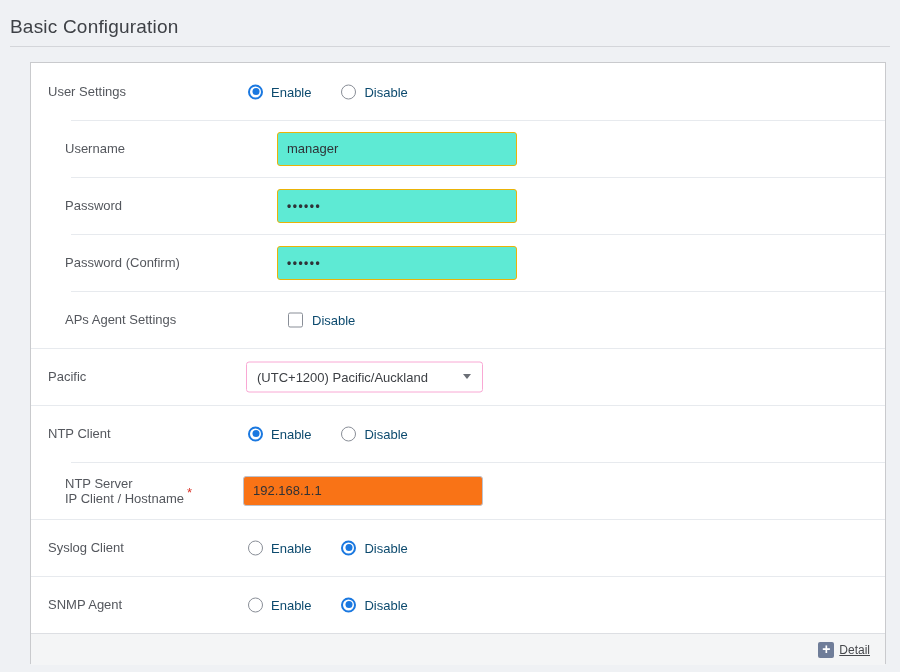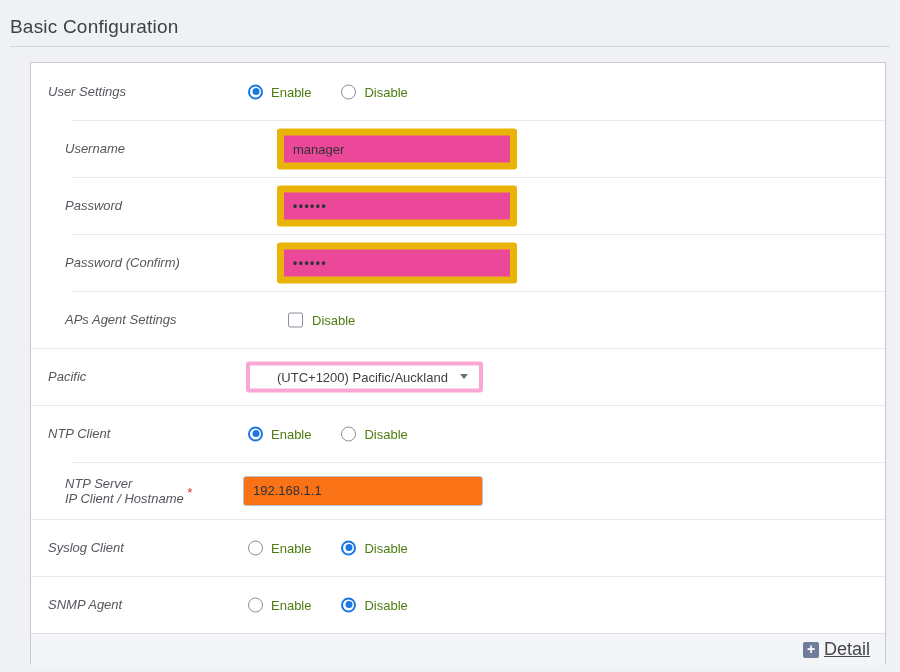--- a/index.html
+++ b/index.html
@@ -29,21 +29,21 @@
     flex:0 0 57px;
     display:flex;
     align-items:center;
   }
   .row::before {
     content:""; position:absolute; top:0; left:0; right:0; height:1px; background:#e7eaee;
   }
   .row.first::before { display:none; }
   .row.indent-divider::before { left:40px; }
 
-  .row-label { margin-left:17px; font-size:13px; color:#54575d;font-style:italic; }
+  .row-label { margin-left:17px; font-size:13px; color:#54575d; }
   .row.sub .row-label { margin-left:34px; }
   .label-line { display:block; line-height:15px; }
   .required-mark { color:#d93025; font-size:13px; position:relative; top:-6px; margin-left:3px; }
 
   .ctrl { position:absolute; top:50%; transform:translateY(-50%); display:flex; align-items:center; }
   .ctrl-radio  { left:217px; }
   .ctrl-input  { left:246px; }
   .ctrl-check  { left:257px; }
   .ctrl-select { left:215px; }
   .ctrl-ntp    { left:212px; }
@@ -52,38 +52,38 @@
   .radio-option + .radio-option { margin-left:30px; }
   .radio {
     width:15px; height:15px; border-radius:50%;
     border:1px solid #898e97; background:#fff; margin-right:8px; position:relative;
   }
   .radio.checked { border:2px solid #1a78e0; }
   .radio.checked::after {
     content:""; position:absolute; left:50%; top:50%; transform:translate(-50%,-50%);
     width:7px; height:7px; border-radius:50%; background:#1a78e0;
   }
-  .opt-label { font-size:13px; color:#4d7c0f; }
+  .opt-label { font-size:13px; color:#0c4a6e; }
 
   .checkbox {
     width:15px; height:15px; border:1px solid #898e97; border-radius:2px;
     background:#fff; margin-right:9px;
   }
 
   .text-input {
-    width:240px; height:41px; border:7px solid #eab308; border-radius:3px;
+    width:240px; height:34px; border:1px solid #eab308; border-radius:3px;
     padding:0 9px; font-size:13px; color:#2f3237;
-    font-family:"Liberation Sans","DejaVu Sans",sans-serif; background:#ec4899; outline:none;
+    font-family:"Liberation Sans","DejaVu Sans",sans-serif; background:#5eead4; outline:none;
   }
   .password-input { font-weight:bold; letter-spacing:1.5px; font-size:12px; }
   .ntp-input { width:240px; height:30px; background:#f97316; border:1px solid #bcc2ce; }
 
   .select-box {
-    width:237px; height:31px; border:4px solid #f9a8d4; border-radius:3px;
-    background:#fff; display:flex; align-items:center; padding:0 27px; cursor:pointer;
+    width:237px; height:31px; border:1px solid #f9a8d4; border-radius:3px;
+    background:#fff; display:flex; align-items:center; padding:0 10px; cursor:pointer;
     position:relative;
   }
   .select-value { font-size:13px; color:#3d4045; }
   .caret-down {
     position:absolute; right:11px; top:50%; transform:translateY(-50%);
     width:0; height:0;
     border-left:4.5px solid transparent; border-right:4.5px solid transparent;
     border-top:5.5px solid #6b6f76;
   }
 
@@ -93,21 +93,21 @@
     background:#f4f5f6; border-top:1px solid #dddfe3;
     display:flex; align-items:center; justify-content:flex-end;
     padding-right:15px;
   }
   .detail-button { display:flex; align-items:center; cursor:pointer; }
   .plus-icon {
     width:16px; height:16px; background:#6f7d99; border-radius:2px;
     color:#fff; font-size:14px; font-weight:bold; line-height:15px; text-align:center;
     margin-right:5px;
   }
-  .detail-label { font-size:18px; color:#45474b; text-decoration:underline; }
+  .detail-label { font-size:12px; color:#45474b; text-decoration:underline; }
 </style>
 </head>
 <body>
 
 <div class="page-header">
   <div class="page-title">Basic Configuration</div>
 </div>
 <div class="header-divider"></div>
 
 <div class="panel">

